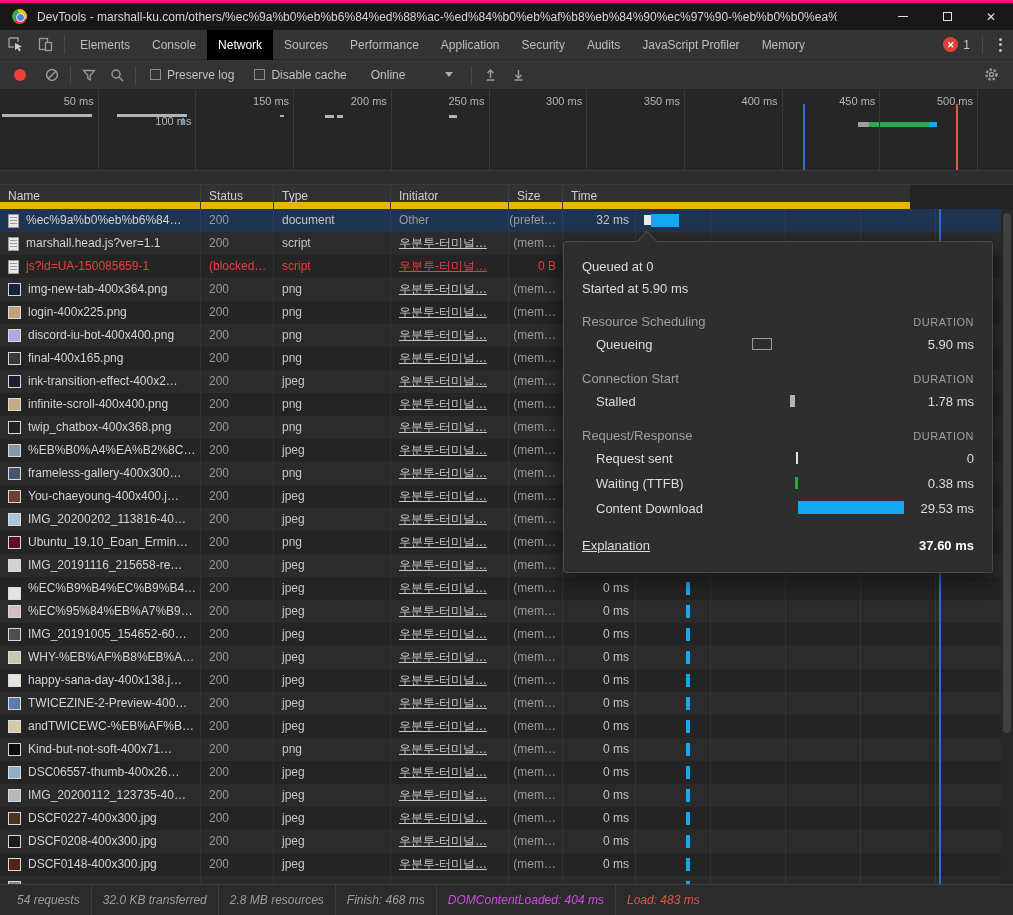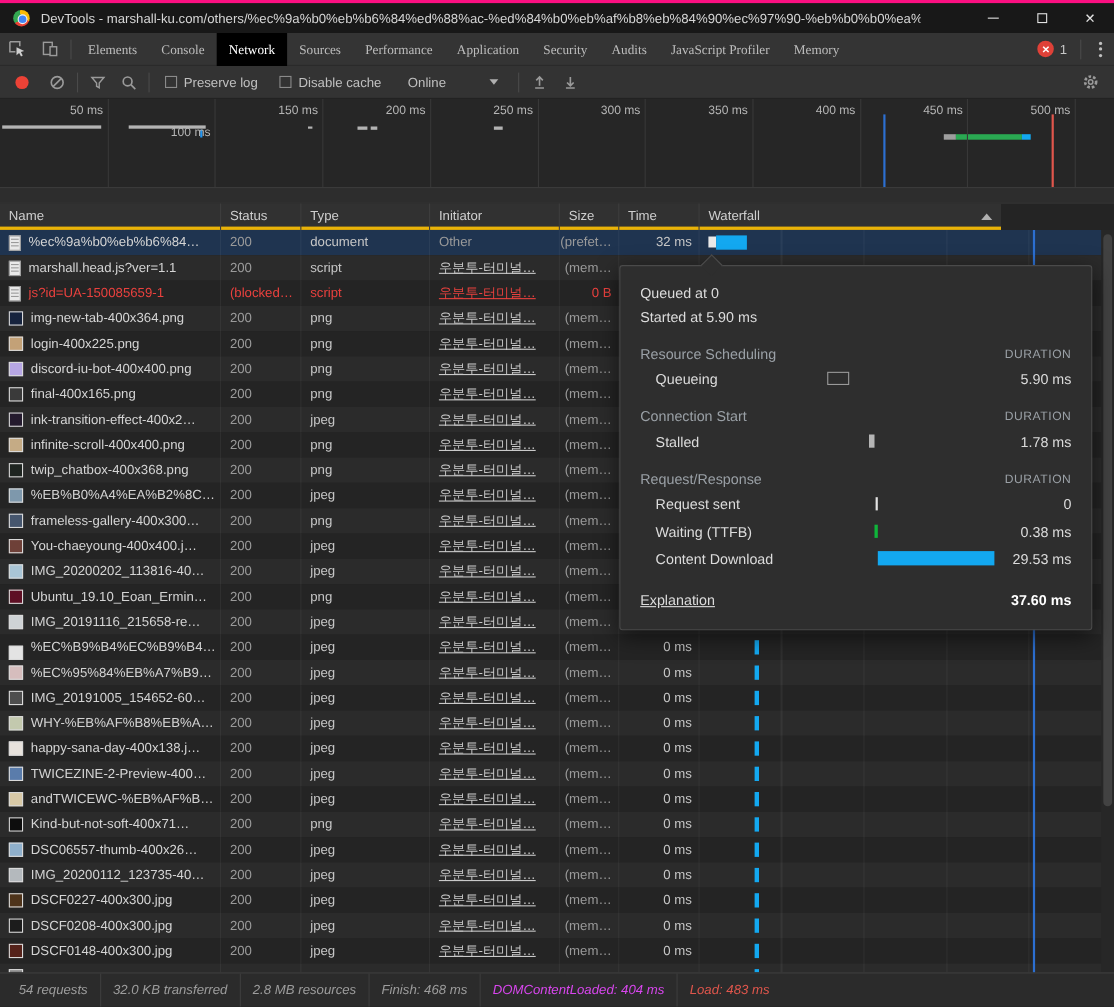--- a/index.html
+++ b/index.html
@@ -23,21 +23,21 @@
   .win-btn { width:44px; height:27px; display:flex; align-items:center; justify-content:center; color:#e3e3e3; }
   .glyph-min { width:10px; height:1px; background:#e3e3e3; display:block; }
   .glyph-max { width:9px; height:9px; border:1px solid #e3e3e3; display:block; }
   .glyph-close { font-size:12px; line-height:1; }
 
   
   .tabbar { position:absolute; top:30px; left:0; width:1013px; height:30px; background:#343434;
             display:flex; align-items:center; border-bottom:1px solid #2a2a2a; }
   .tb-icon { width:30px; height:30px; display:flex; align-items:center; justify-content:center; }
   .vsep { width:1px; height:18px; background:#4a4a4a; margin:0 4px; }
-  .tab { padding:0 11px; height:30px; line-height:30px; color:#bdbdbd; white-space:nowrap;font-family:Liberation Serif, serif; }
+  .tab { padding:0 11px; height:30px; line-height:30px; color:#bdbdbd; white-space:nowrap; }
   .tab.active { background:#000; color:#fff; }
   .err-badge { margin-left:auto; display:flex; align-items:center; gap:5px; padding:0 8px; }
   .err-circle { width:15px; height:15px; border-radius:50%; background:#df4138; color:#fff;
                 font-size:9px; font-weight:bold; display:flex; align-items:center; justify-content:center; }
   .kebab { width:26px; height:30px; display:flex; flex-direction:column; align-items:center; justify-content:center; gap:2.5px; }
   .kebab i { width:3px; height:3px; border-radius:50%; background:#c0c0c0; }
 
   
   .toolbar { position:absolute; top:60px; left:0; width:1013px; height:30px; background:#333;
              display:flex; align-items:center; border-bottom:1px solid #222; }
@@ -54,21 +54,21 @@
   
   .overview { position:absolute; top:90px; left:0; width:1013px; height:95px; background:#262626;
               border-bottom:1px solid #3a3a3a; overflow:hidden; }
   .ov-grid { position:absolute; top:0; width:1px; height:80px; background:#383838; }
   .ov-label { position:absolute; top:5px; width:68px; text-align:right; color:#b5b5b5; font-size:11px; }
   .ov-strip { position:absolute; top:80px; left:0; width:1013px; height:15px; background:#2d2d2d; border-top:1px solid #3a3a3a; }
   .ov-mark { position:absolute; }
 
   
   .grid-header { position:absolute; top:185px; left:0; width:910px; height:24px; background:#313131;
-                 display:flex; border-bottom:3px solid #eab308; color:#cfcfcf; }
+                 display:flex; border-bottom:7px solid #eab308; color:#cfcfcf; }
   .gh-cell { height:24px; line-height:23px; padding-left:8px; border-left:1px solid #3d3d3d; overflow:hidden; white-space:nowrap; }
   .gh-cell:first-child { border-left:none; }
   .sort-arrow { position:absolute; right:8px; top:9px; width:0; height:0;
       border-left:5px solid transparent; border-right:5px solid transparent; border-bottom:6px solid #b0b0b0; }
 
   
   .rows { position:absolute; top:209px; left:0; width:1013px; height:675px; overflow:hidden; }
   .row { display:flex; height:23px; width:1013px; }
   .row.dark { background:#242424; }
   .row.lite { background:#2b2b2b; }
@@ -282,21 +282,20 @@
     <div class="ov-label" style="left: 905px;">500 ms</div>
   </div>
 
 <div class="grid-header" id="grid-header">
     <div class="gh-cell" style="width: 200px;">Name</div>
     <div class="gh-cell" style="width: 73px;">Status</div>
     <div class="gh-cell" style="width: 117px;">Type</div>
     <div class="gh-cell" style="width: 118px;">Initiator</div>
     <div class="gh-cell" style="width: 54px;">Size</div>
     <div class="gh-cell" style="width: 73px;">Time</div>
-    <div class="gh-cell" style="width: 378px; position: relative; flex: 1 1 0%;">Waterfall<span class="sort-arrow"></span></div>
   </div>
 
 <div class="rows" id="rows">
   <div class="dcl-line"></div>
 <div class="row selected">
       <div class="cell c-name" style="width: 200px;">
         <span class="file-icon"></span>
         <span class="nm">%ec%9a%b0%eb%b6%84…</span>
       </div>
       <div class="cell txt-gray" style="width: 73px; padding-left: 8px;">200</div>

